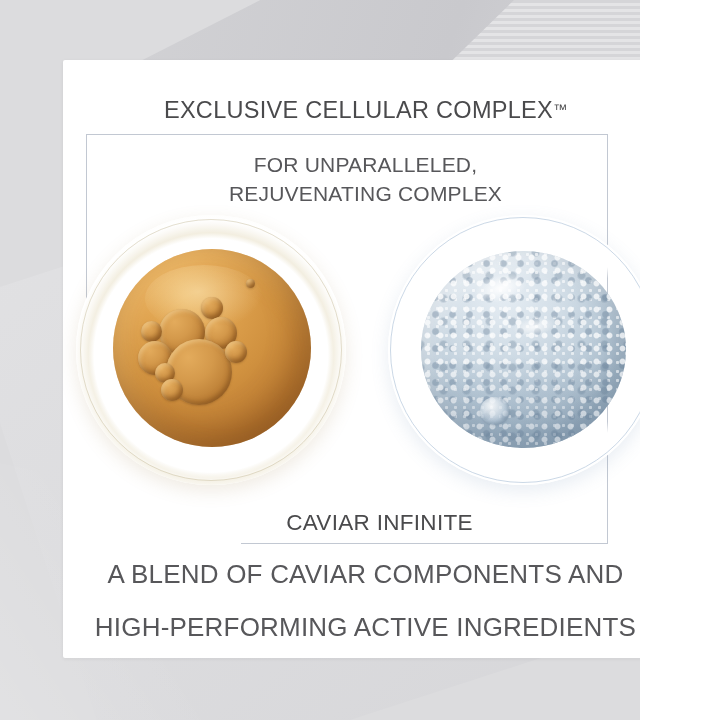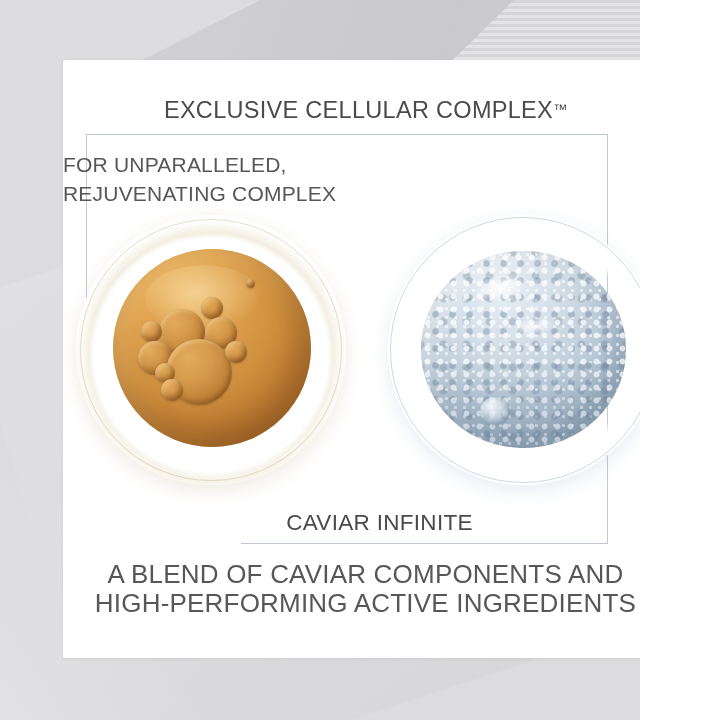--- a/index.html
+++ b/index.html
@@ -139,20 +139,21 @@
   }
   .frame .ln-top    { left: 0;   top: 0;    width: 522px; height: 1px; }
   .frame .ln-left   { left: 0;   top: 0;    width: 1px;   height: 190px; }
   .frame .ln-right  { right: 0;  top: 0;    width: 1px;   height: 410px; }
   .frame .ln-bottom { left: 155px; bottom: 0; width: 367px; height: 1px; }
 
   
   .subtitle {
     position: absolute;
     left: 0; right: 0; top: 90px;
+    text-align: center;
     font-size: 21px;
     line-height: 29px;
     letter-spacing: .2px;
     color: #57575a;
     font-weight: 400;
   }
   .subtitle .ln2 { display: block; }
 
   
   .droplets {
@@ -335,21 +336,21 @@
   .footer-copy {
     position: absolute;
     left: 0; right: 0; top: 500px;
     text-align: center;
     font-size: 26px;
     line-height: 29px;
     letter-spacing: .2px;
     color: #57575a;
     font-weight: 400;
   }
-  .footer-copy .ln2 { display: block; }
+  .footer-copy .ln2 { display: block; margin-top: 24px; }
 </style>
 </head>
 <body>
 
 <div id="stage">
 
   <div class="bg-base"></div>
   <div class="bg-wedge-left"></div>
   <div class="bg-diag-dark"></div>
   <div class="bg-stripes-tr"></div>

